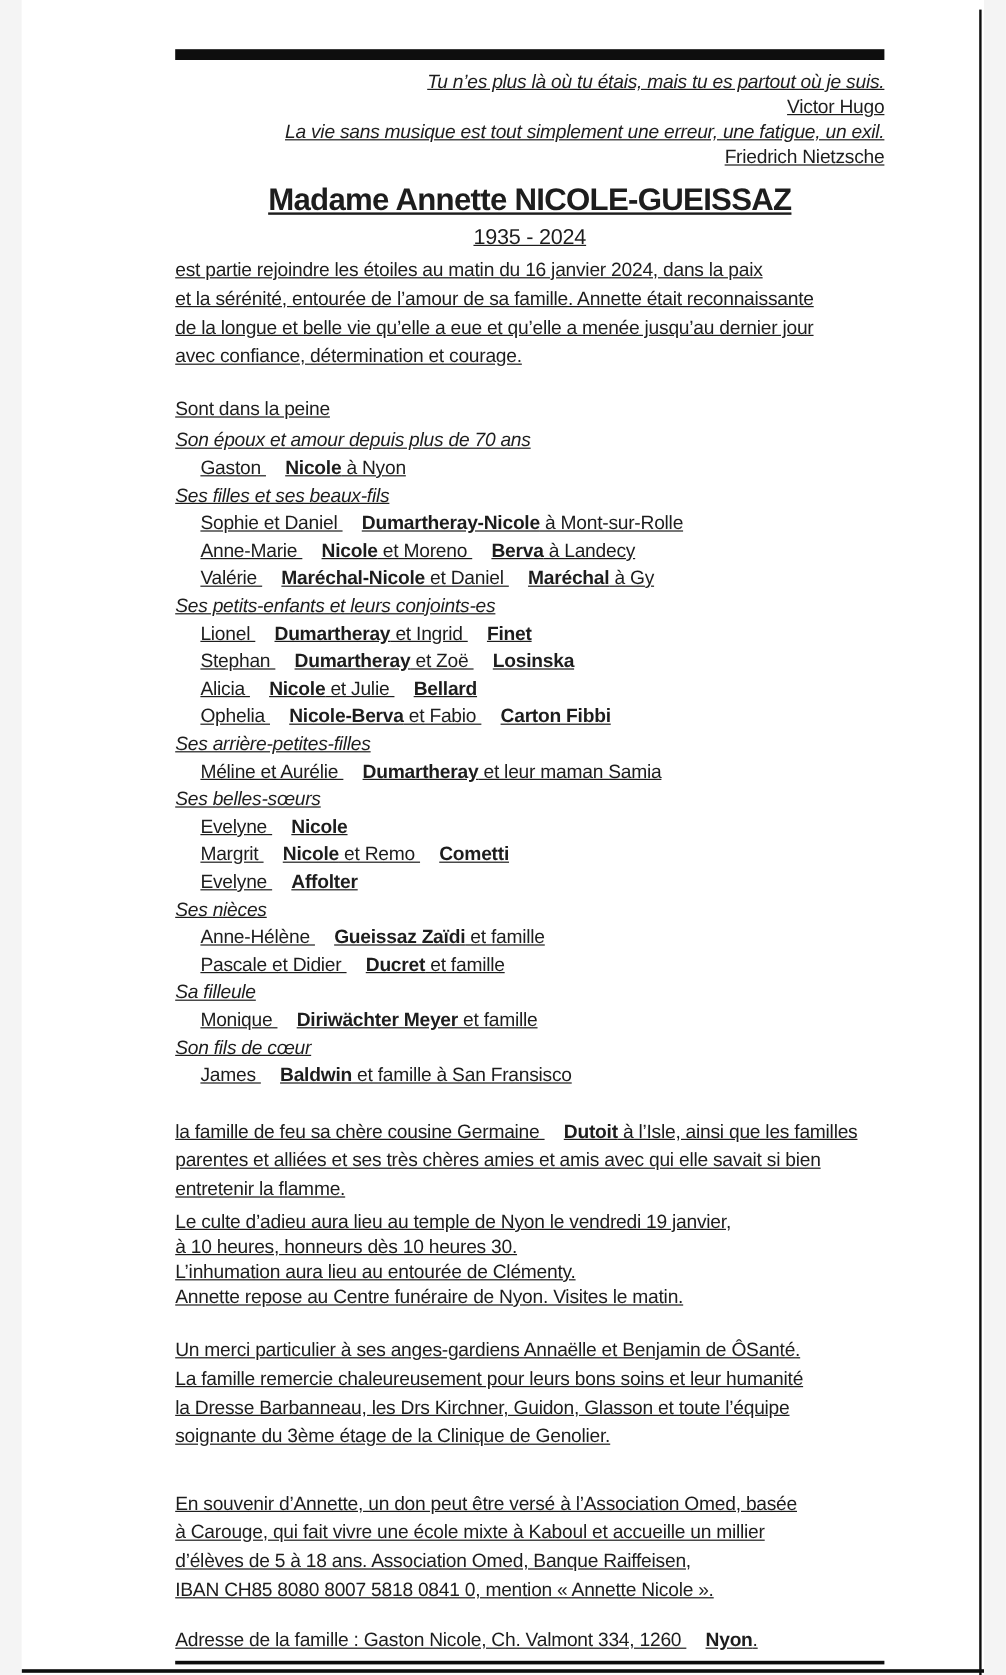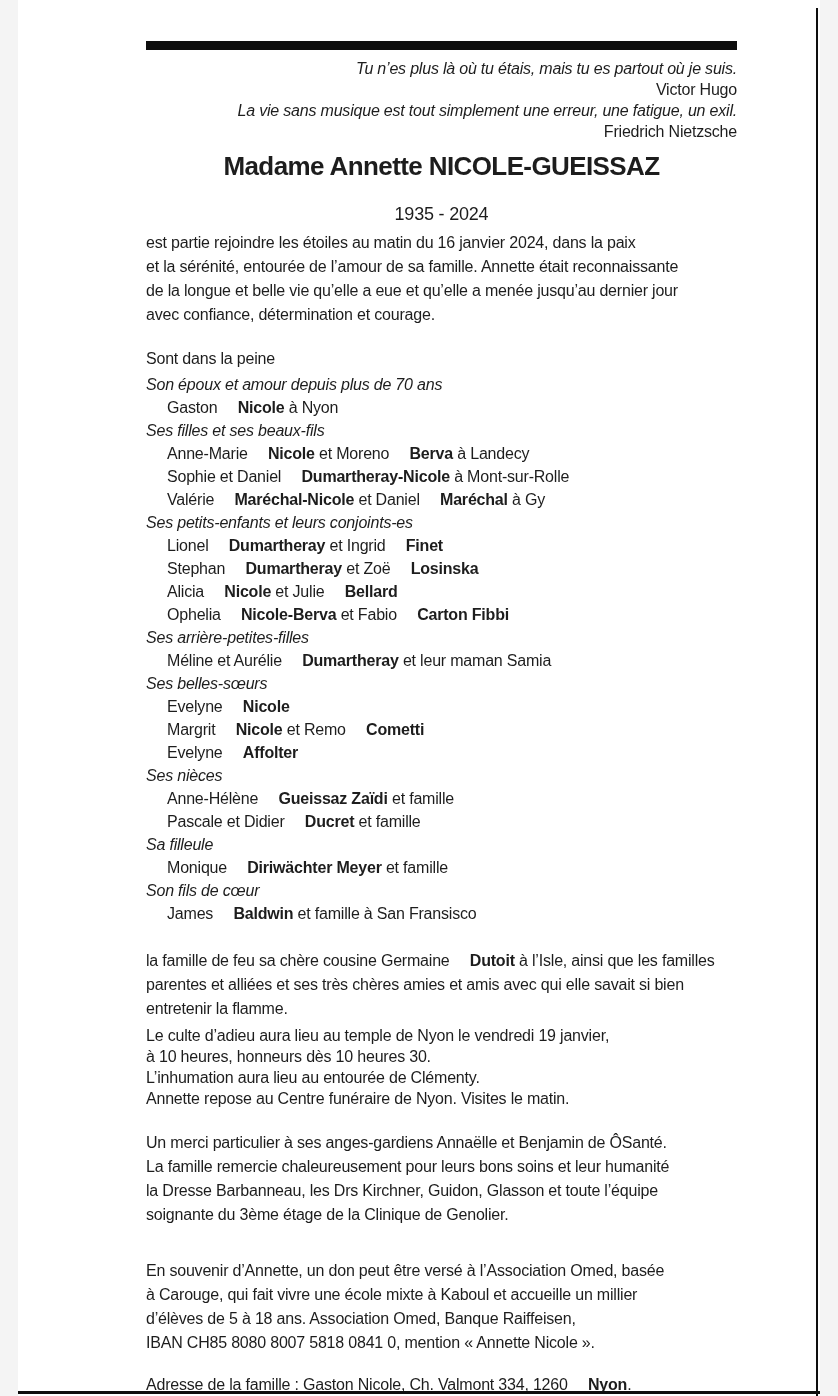--- a/index.html
+++ b/index.html
@@ -1,32 +1,32 @@
 <!DOCTYPE html>
 <html lang="fr" style="--ink: #1d1d1d; --bar: #0e0e0e; --bg: #ffffff;"><head>
 <meta charset="utf-8">
 <style>
   :root { --ink:#1d1d1d; --bar:#0e0e0e; --bg:#ffffff; }
   html,body { margin:0; padding:0; background:#f4f4f4; }
   .page {
     position:relative; width:802px; height:1396px; margin:0 auto;
     background:var(--bg); color:var(--ink);
     font-family:"Liberation Sans", sans-serif;
-    font-size:16px; letter-spacing:-0.2px; overflow:hidden;
+    font-size:16px; letter-spacing:-0.2px; overflow:hidden;text-decoration:underline;
   }
   .col { margin-left:128px; width:591px; }
   .topbar { height:9px; background:var(--bar); margin-top:41px; }
   .quotes { text-align:right; font-size:16px; line-height:21px; margin-top:8px; }
   .quote { font-style:italic; }
   .quote-author { font-style:normal; }
   .title {
     margin:6px 0 0 0; font-size:26px; line-height:36px; font-weight:bold;
     text-align:center; letter-spacing:-0.6px; white-space:nowrap;
   }
-  .years { font-size:18px; line-height:22px; text-align:center; margin-top:19px; }
+  .years { font-size:18px; line-height:22px; text-align:center; margin-top:2px; }
   .intro { margin-top:6px; line-height:24px; }
   .grief { margin-top:20px; line-height:23px; }
   .family { margin-top:3px; line-height:23px; }
   .fam-header { font-style:italic; }
   .fam-member { padding-left:21px; }
   .para { line-height:24px; }
   #para-cousin { margin-top:24px; }
   #para-ceremony { margin-top:4px; line-height:21px; }
   #para-thanks { margin-top:22px; }
   #para-donation { margin-top:32px; }
@@ -60,22 +60,22 @@
         <div class="line"><span>de la longue et belle vie qu’elle a eue et qu’elle a menée jusqu’au dernier jour</span></div>
         <div class="line"><span>avec confiance, détermination et courage.</span></div>
       </div>
 
     <div class="grief">Sont dans la peine</div>
 
     <div class="family" id="family-list">
         <div class="fam-header line">Son époux et amour depuis plus de 70 ans</div>
         <div class="fam-member line"><span>Gaston </span><span class="b">Nicole</span><span> à Nyon</span></div>
         <div class="fam-header line">Ses filles et ses beaux-fils</div>
+        <div class="fam-member line"><span>Sophie et Daniel </span><span class="b">Dumartheray-Nicole</span><span> à Mont-sur-Rolle</span></div>
         <div class="fam-member line"><span>Anne-Marie </span><span class="b">Nicole</span><span> et Moreno </span><span class="b">Berva</span><span> à Landecy</span></div>
-        <div class="fam-member line"><span>Sophie et Daniel </span><span class="b">Dumartheray-Nicole</span><span> à Mont-sur-Rolle</span></div>
         <div class="fam-member line"><span>Valérie </span><span class="b">Maréchal-Nicole</span><span> et Daniel </span><span class="b">Maréchal</span><span> à Gy</span></div>
         <div class="fam-header line">Ses petits-enfants et leurs conjoints-es</div>
         <div class="fam-member line"><span>Lionel </span><span class="b">Dumartheray</span><span> et Ingrid </span><span class="b">Finet</span></div>
         <div class="fam-member line"><span>Stephan </span><span class="b">Dumartheray</span><span> et Zoë </span><span class="b">Losinska</span></div>
         <div class="fam-member line"><span>Alicia </span><span class="b">Nicole</span><span> et Julie </span><span class="b">Bellard</span></div>
         <div class="fam-member line"><span>Ophelia </span><span class="b">Nicole-Berva</span><span> et Fabio </span><span class="b">Carton Fibbi</span></div>
         <div class="fam-header line">Ses arrière-petites-filles</div>
         <div class="fam-member line"><span>Méline et Aurélie </span><span class="b">Dumartheray</span><span> et leur maman Samia</span></div>
         <div class="fam-header line">Ses belles-sœurs</div>
         <div class="fam-member line"><span>Evelyne </span><span class="b">Nicole</span></div>

